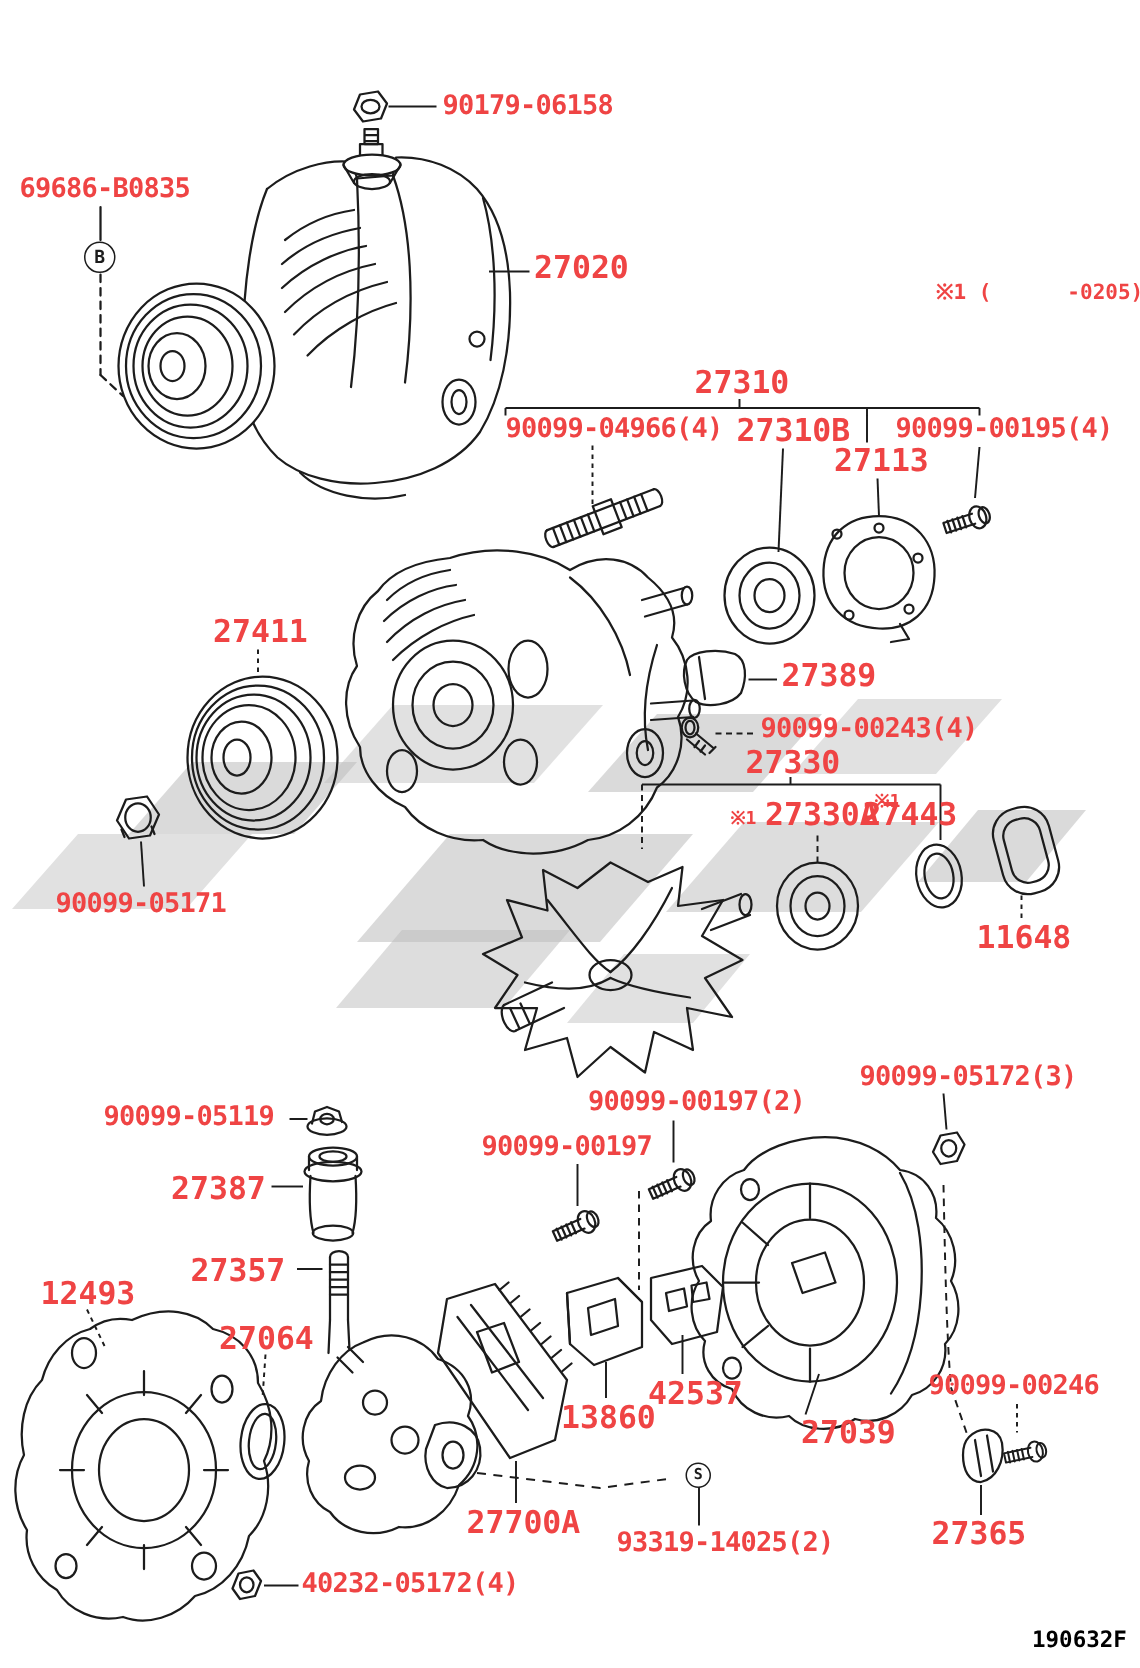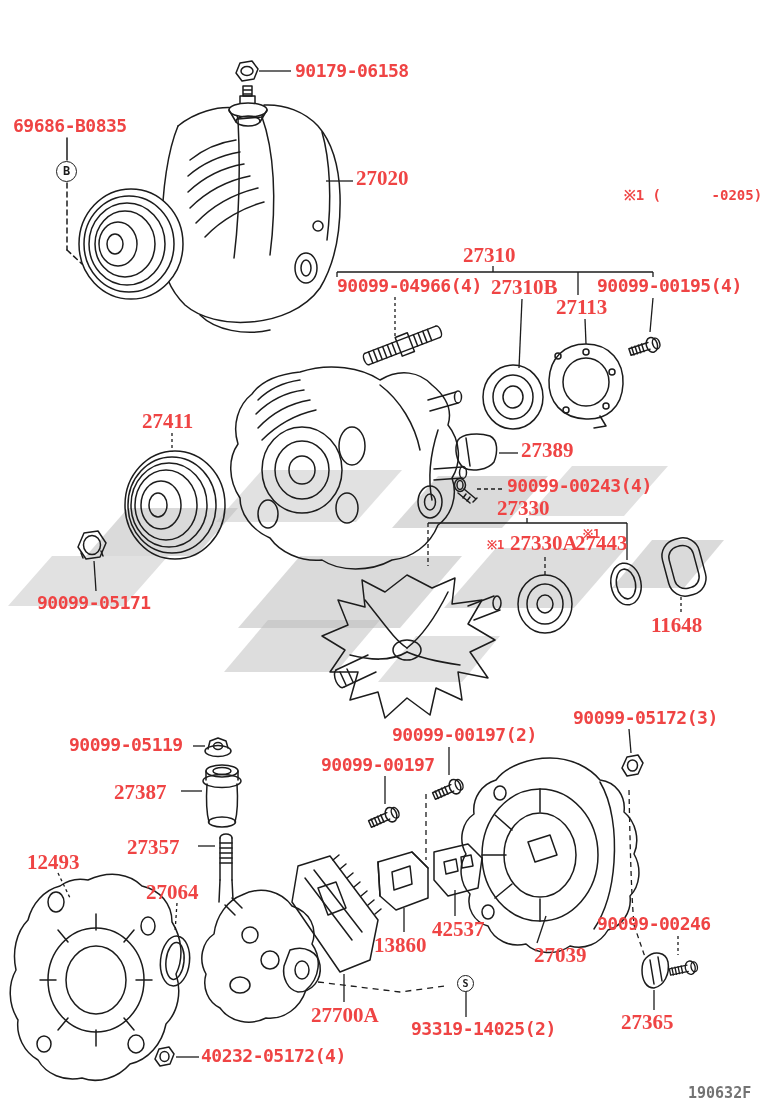--- a/index.html
+++ b/index.html
@@ -1,24 +1,24 @@
 <!DOCTYPE html>
 <html><head>
 <meta charset="utf-8">
 <style>
   html,body{margin:0;padding:0;background:#fff;}
   #stage{position:relative;width:760px;height:1112px;background:#ffffff;overflow:hidden;
          font-family:"DejaVu Sans Mono","Liberation Mono",monospace;}
   #art{position:absolute;left:0;top:0;}
   .lbl{position:absolute;font-weight:bold;color:#ef4444;white-space:pre;line-height:1;}
-  .big{font-size:21px;letter-spacing:0px;font-family:Liberation Serif, serif;}
+  .big{font-size:21px;letter-spacing:0px;}
   .small{font-size:18px;letter-spacing:-0.5px;}
   .tiny{font-size:12px;}
   .note{font-size:14px;font-weight:bold;letter-spacing:0;}
-  .code{font-size:15px;font-weight:bold;color:#737373;}
+  .code{font-size:15px;font-weight:bold;color:#000000;}
   .csym{position:absolute;border:1.8px solid #1c1c1c;border-radius:50%;
         text-align:center;font-weight:bold;color:#1c1c1c;background:#fff;}
   .bsym{left:56px;top:161px;width:19px;height:19px;font-size:12px;line-height:19px;}
   .ssym{left:457px;top:975px;width:15px;height:15px;font-size:10px;line-height:15px;}
 </style>
 </head>
 <body>
 
 <div id="stage">
 
@@ -362,16 +362,16 @@
   <div class="lbl small" style="left:321px;top:756px">90099-00197</div>
   <div class="lbl big" style="left:127px;top:837px">27357</div>
   <div class="lbl big" style="left:27px;top:852px">12493</div>
   <div class="lbl big" style="left:146px;top:882px">27064</div>
   <div class="lbl big" style="left:374px;top:935px">13860</div>
   <div class="lbl big" style="left:432px;top:919px">42537</div>
   <div class="lbl big" style="left:534px;top:945px">27039</div>
   <div class="lbl big" style="left:311px;top:1005px">27700A</div>
   <div class="lbl small" style="left:411px;top:1020px">93319-14025(2)</div>
   <div class="lbl small" style="left:201px;top:1047px">40232-05172(4)</div>
-  <div class="lbl small" style="left:597px;top:915px">90099-00246</div>
+  <div class="lbl small" style="left:619px;top:915px">90099-00246</div>
   <div class="lbl big" style="left:621px;top:1012px">27365</div>
   <div class="lbl code" style="left:688px;top:1086px">190632F</div>
 </div>
 
 </body></html>

